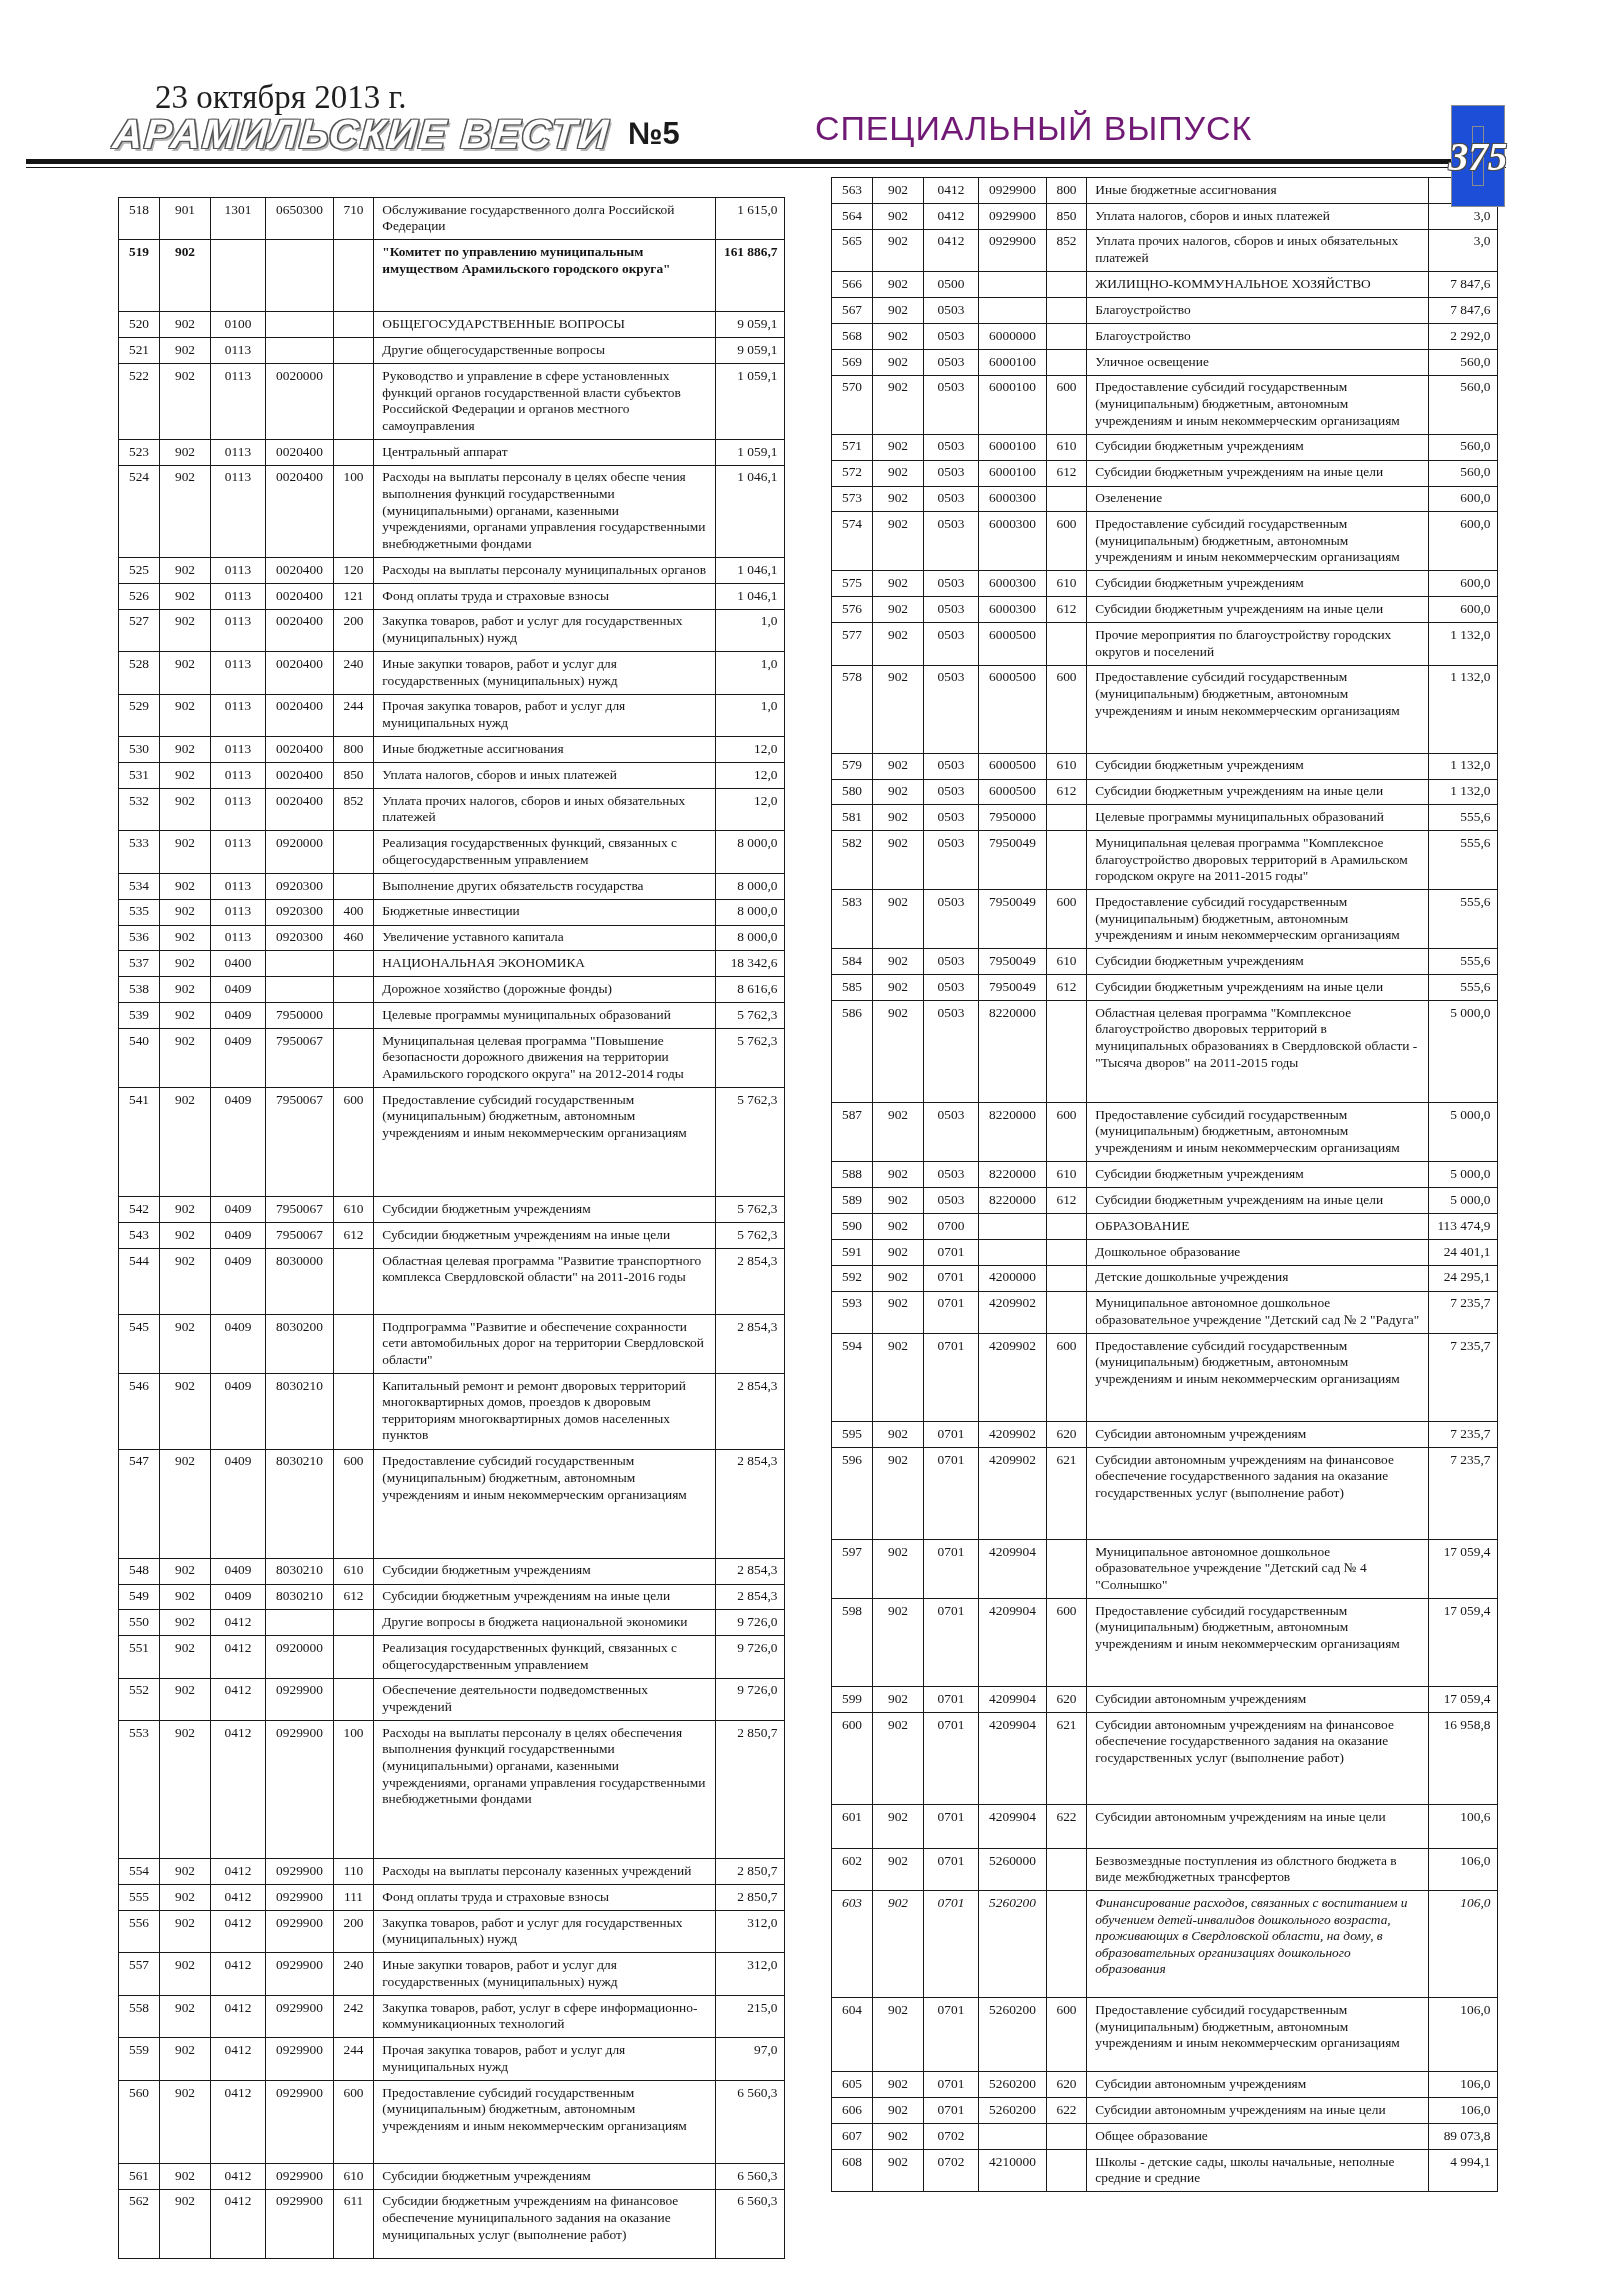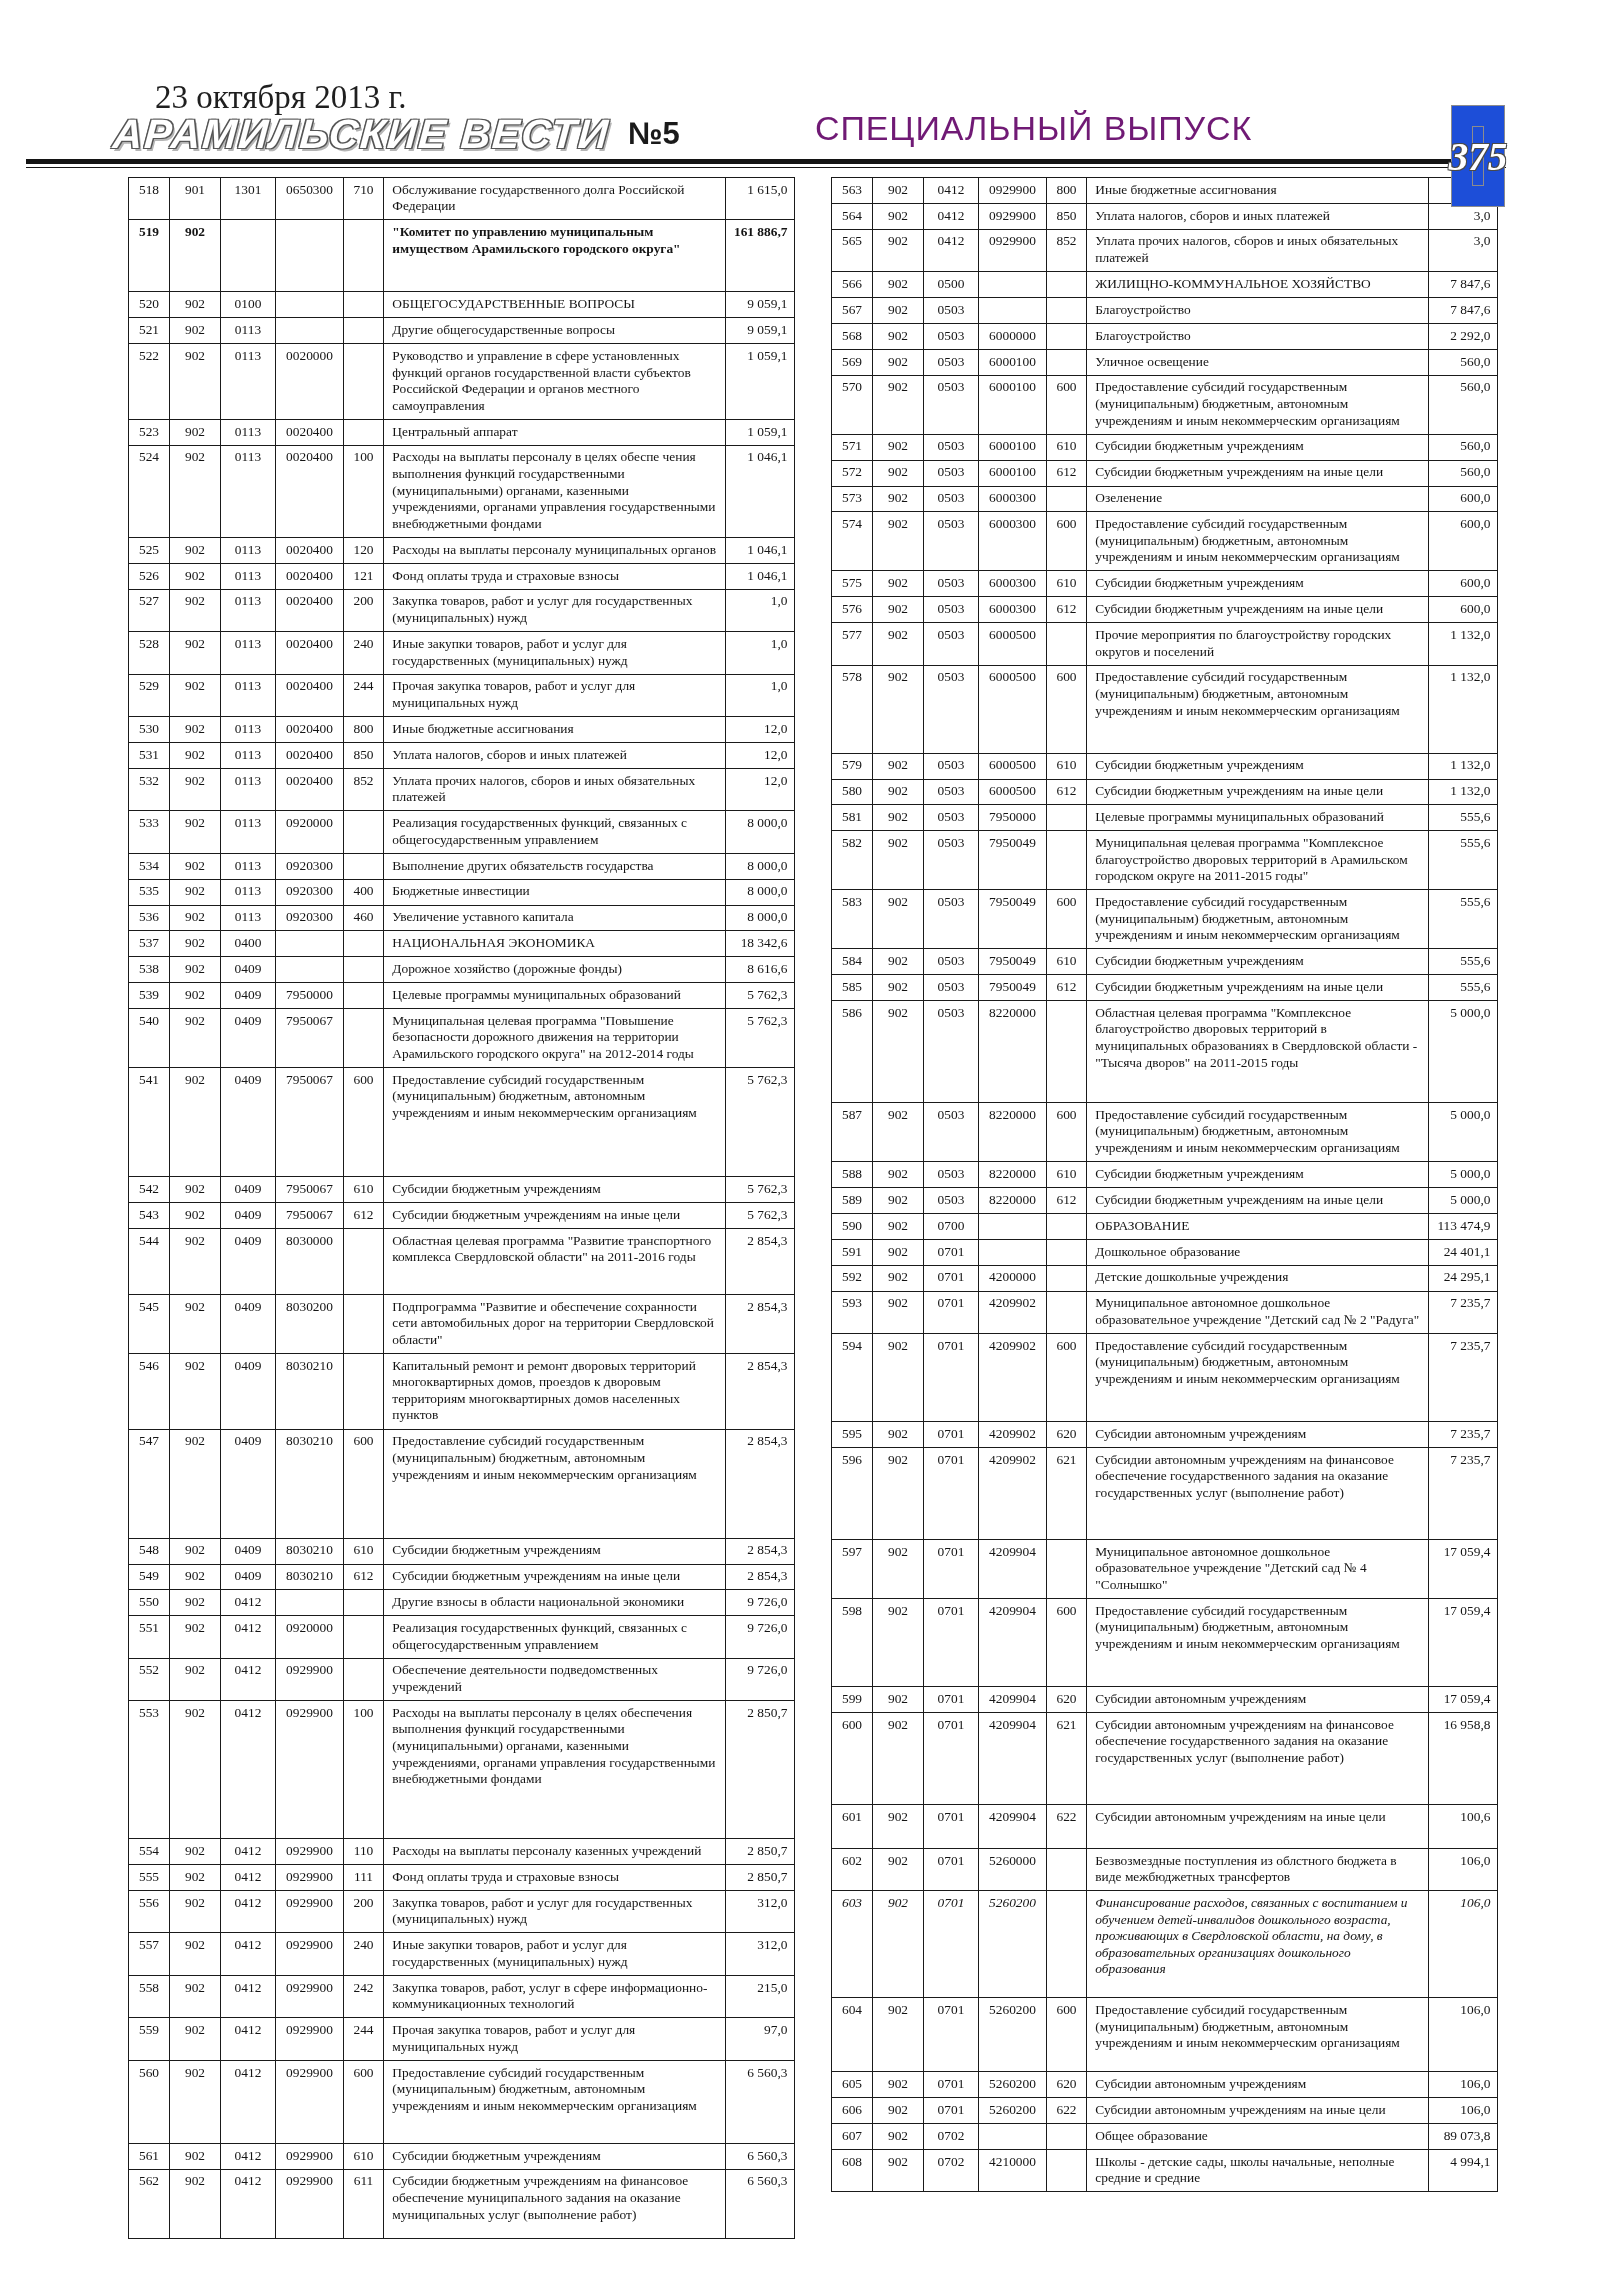--- a/index.html
+++ b/index.html
@@ -19,21 +19,21 @@
   .rule::after{content:"";display:block;margin-top:2.8px;border-top:1.8px solid #141414;}
   .pagebox{position:absolute;left:1451px;top:105px;width:54px;height:102px;border:1.8px solid #8c8c8c;
         background:#1d4ed8;padding:20px;box-sizing:border-box;z-index:2;}
   .pagebox-inner{width:100%;height:100%;border:1.8px solid #8c8c8c;display:flex;align-items:center;
         justify-content:center;font-family:"Liberation Serif",serif;font-style:italic;font-weight:700;
         font-size:39px;color:#fff;box-sizing:border-box;
         text-shadow:-1.1px -1.1px 0 #4a4a4a,1.1px -1.1px 0 #4a4a4a,-1.1px 1.1px 0 #4a4a4a,1.1px 1.1px 0 #4a4a4a;}
   table.budget{position:absolute;top:177px;border-collapse:collapse;table-layout:fixed;
         width:666px;font-family:"Liberation Serif",serif;font-size:13.4px;line-height:16.6px;
         color:#141414;border:1.8px solid #1a1a1a;}
-  table.budget.left{left:128px;}
+  table.budget.left{left:118px;margin-top:20px;}
   table.budget.right{left:831px;padding-left:19px;}
   .budget td{border:0.9px solid #1a1a1a;vertical-align:top;padding:3.7px 2.8px 4.6px;overflow:hidden;}
   .budget td.col-num,.budget td.col-grbs,.budget td.col-rz,.budget td.col-cs,.budget td.col-vr{text-align:center;}
   .budget td.col-name{text-align:left;padding-left:8.3px;padding-right:7.4px;}
   .budget td.col-sum{text-align:right;padding-right:6.5px;}
   tr.bold-row td{font-weight:700;}
 </style>
 </head>
 <body>
 
@@ -347,21 +347,21 @@
           <td class="col-vr">612</td>
           <td class="col-name">Субсидии бюджетным учреждениям на иные цели</td>
           <td class="col-sum">2 854,3</td>
         </tr>
         <tr>
           <td class="col-num">550</td>
           <td class="col-grbs">902</td>
           <td class="col-rz">0412</td>
           <td class="col-cs"></td>
           <td class="col-vr"></td>
-          <td class="col-name">Другие взносы в области национальной экономики</td>
+          <td class="col-name">Другие вопросы в бюджета национальной экономики</td>
           <td class="col-sum">9 726,0</td>
         </tr>
         <tr>
           <td class="col-num">551</td>
           <td class="col-grbs">902</td>
           <td class="col-rz">0412</td>
           <td class="col-cs">0920000</td>
           <td class="col-vr"></td>
           <td class="col-name">Реализация государственных функций, связанных с общегосударственным управлением</td>
           <td class="col-sum">9 726,0</td>

